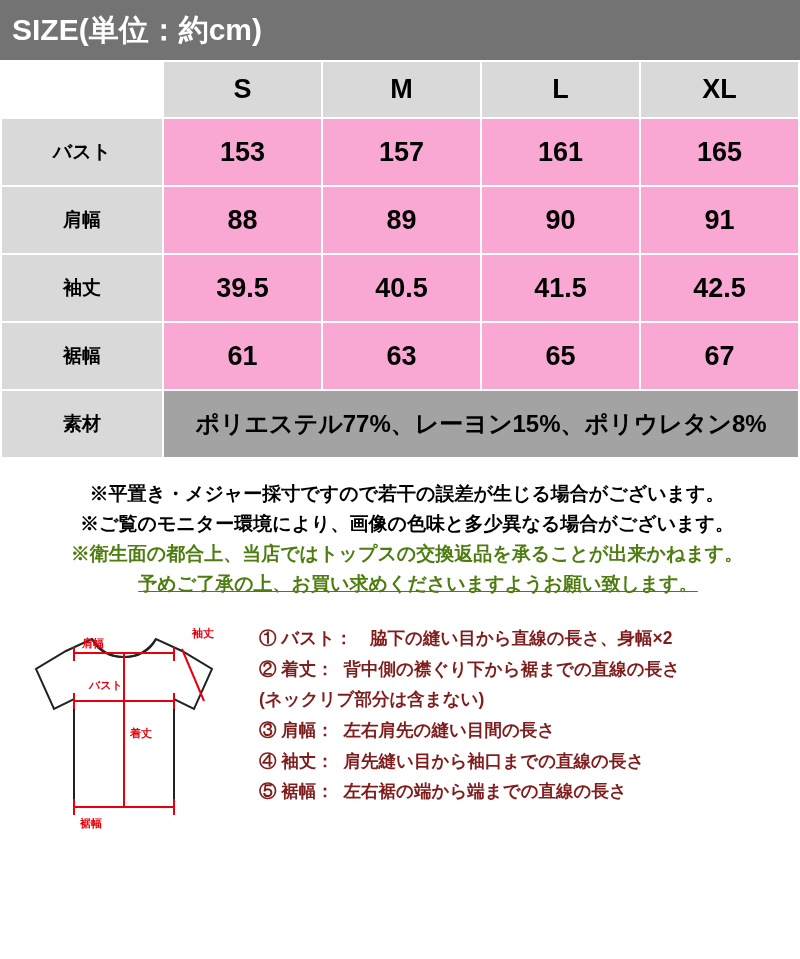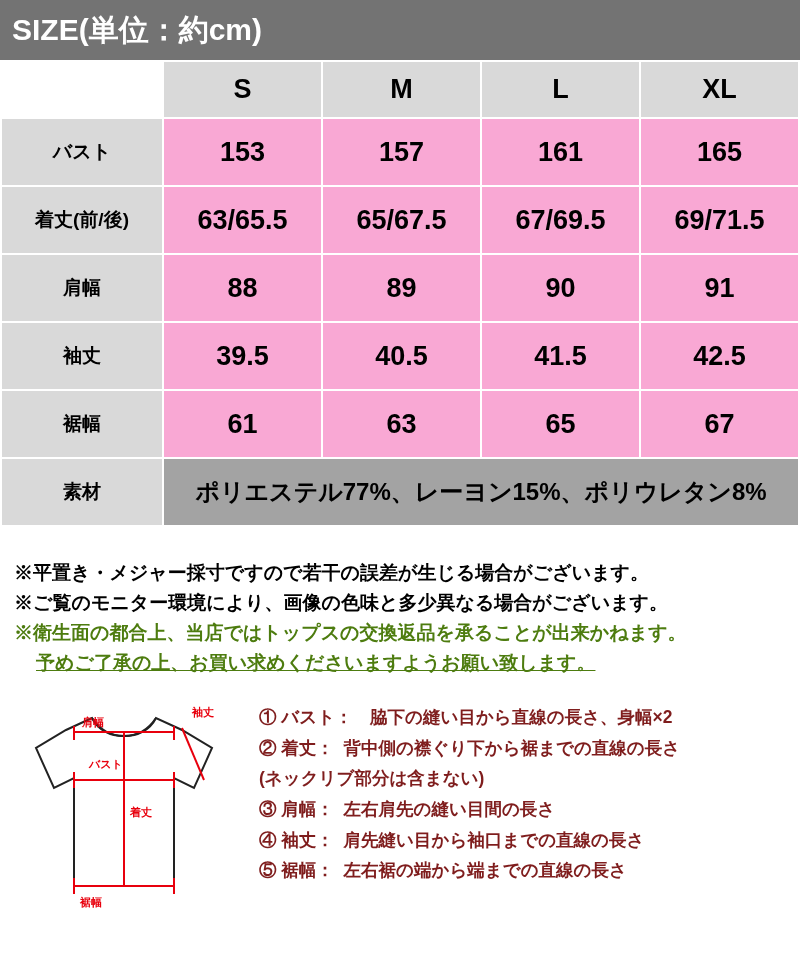--- a/index.html
+++ b/index.html
@@ -79,23 +79,24 @@
   }
   .material-cell {
     background: #a3a3a3;
     font-size: 24px;
     color: #000;
     font-weight: bold;
   }
 
   
   .notes {
-    margin-top: 31px;
+    margin-top: 20px;
     padding-left: 14px;
     line-height: 1.58;
+    text-align: center;
   }
   .note-line {
     font-size: 19px;
     font-weight: bold;
     color: #000;
   }
   .note-line.red {
     color: #4d7c0f;
   }
   .note-line.indent {
@@ -148,27 +149,20 @@
     </tr>
 
     <tr>
       <td class="row-label col-head">バスト</td>
       <td class="cell-val">153</td>
       <td class="cell-val">157</td>
       <td class="cell-val">161</td>
       <td class="cell-val">165</td>
     </tr>
 
-    <tr>
-      <td class="row-label col-head">着丈(前/後)</td>
-      <td class="cell-val">63/65.5</td>
-      <td class="cell-val">65/67.5</td>
-      <td class="cell-val">67/69.5</td>
-      <td class="cell-val">69/71.5</td>
-    </tr>
 
     <tr>
       <td class="row-label col-head">肩幅</td>
       <td class="cell-val">88</td>
       <td class="cell-val">89</td>
       <td class="cell-val">90</td>
       <td class="cell-val">91</td>
     </tr>
 
     <tr>

